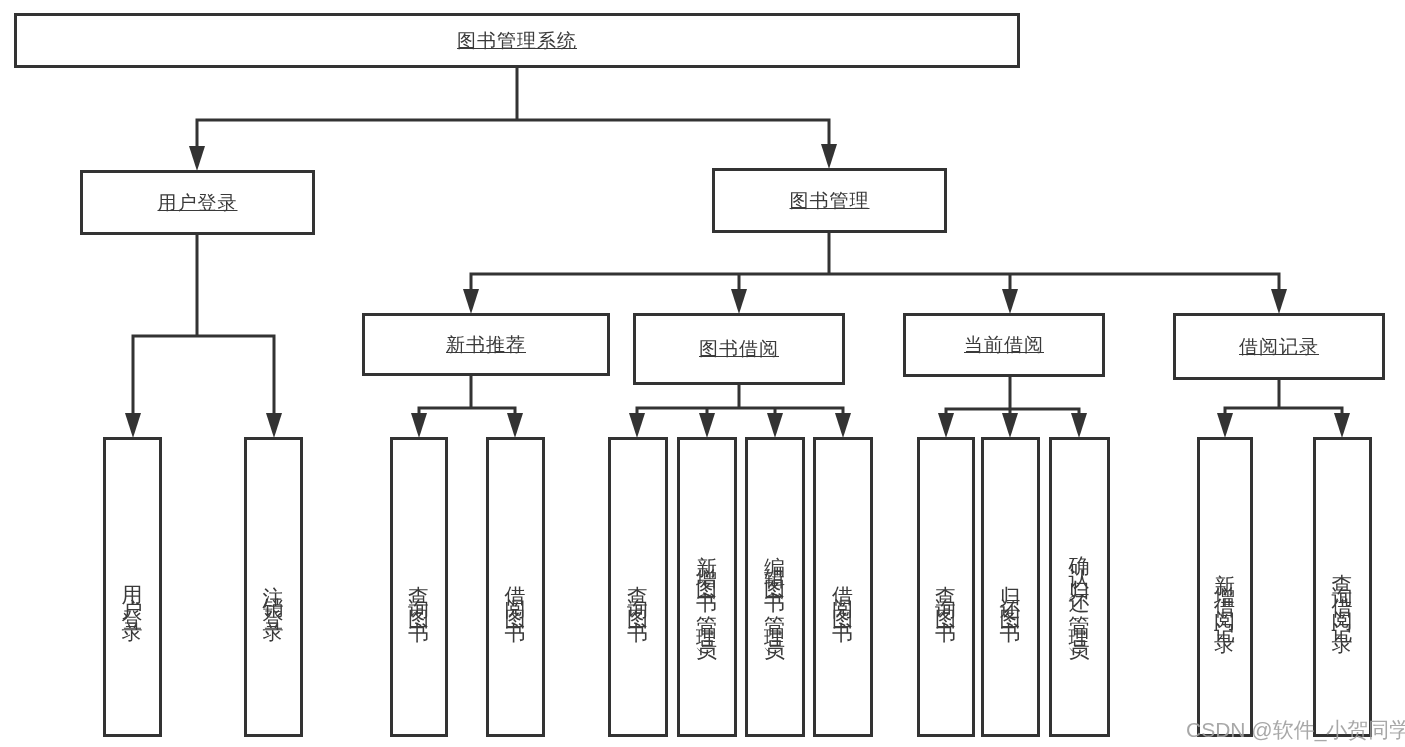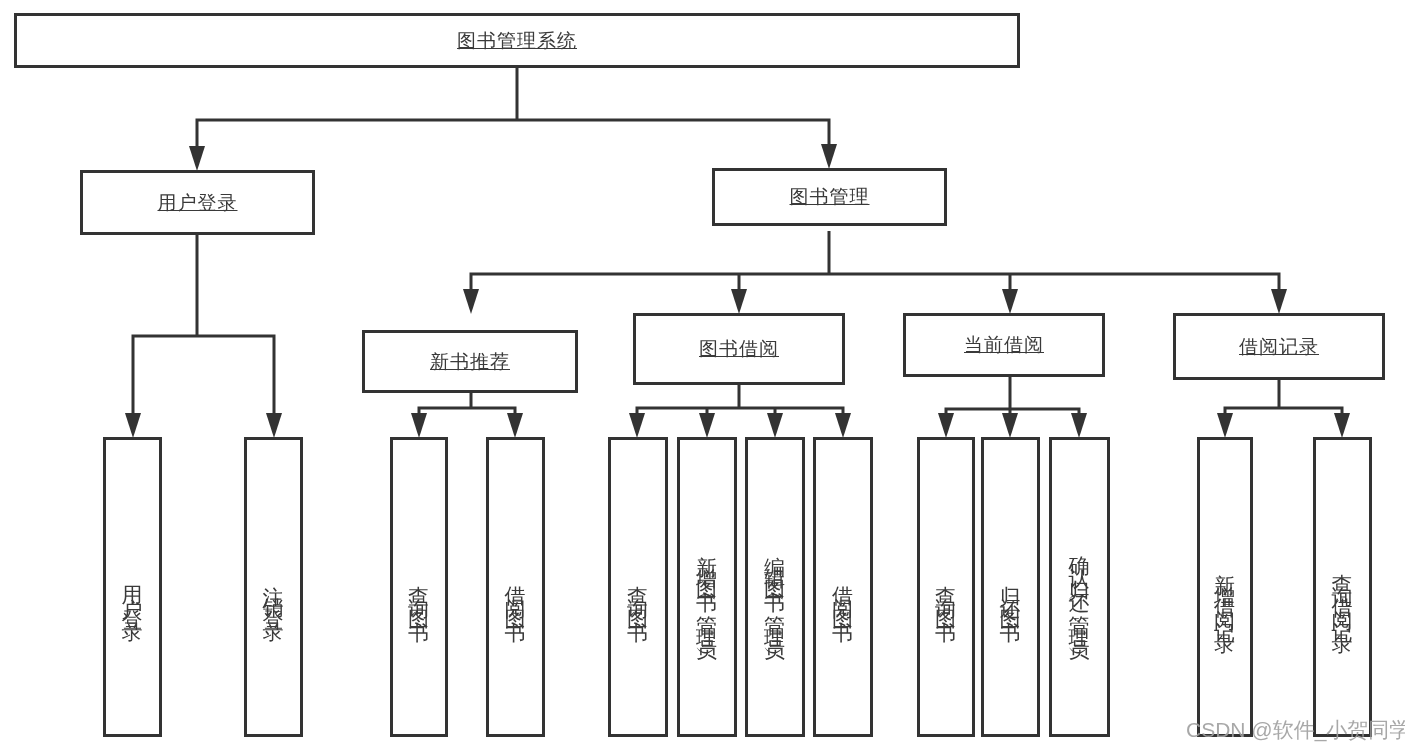--- a/index.html
+++ b/index.html
@@ -88,25 +88,25 @@
     </g>
   </svg>
 
   <div class="box" style="left:14px;top:13px;width:1006px;height:55px">
     <span class="hlabel">图书管理系统</span>
   </div>
 
   <div class="box" style="left:80px;top:170px;width:235px;height:65px">
     <span class="hlabel">用户登录</span>
   </div>
-  <div class="box" style="left:712px;top:168px;width:235px;height:58px">
+  <div class="box" style="left:712px;top:168px;width:235px;height:65px">
     <span class="hlabel">图书管理</span>
   </div>
 
-  <div class="box" style="left:362px;top:330px;width:216px;height:63px">
+  <div class="box" style="left:362px;top:313px;width:248px;height:63px">
     <span class="hlabel">新书推荐</span>
   </div>
   <div class="box" style="left:633px;top:313px;width:212px;height:72px">
     <span class="hlabel">图书借阅</span>
   </div>
   <div class="box" style="left:903px;top:313px;width:202px;height:64px">
     <span class="hlabel">当前借阅</span>
   </div>
   <div class="box" style="left:1173px;top:313px;width:212px;height:67px">
     <span class="hlabel">借阅记录</span>

